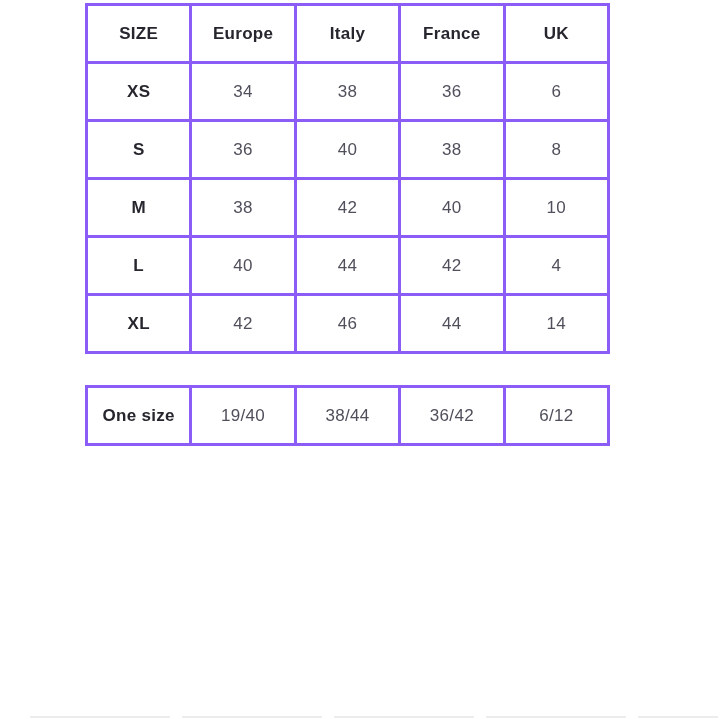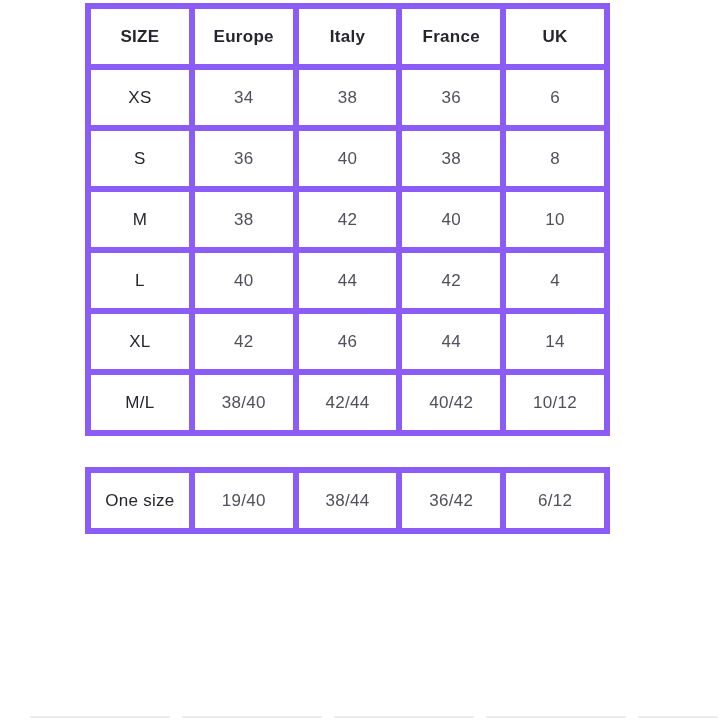--- a/index.html
+++ b/index.html
@@ -21,34 +21,34 @@
     width: 525px;
   }
   table.size-chart {
     border-collapse: collapse;
     width: 100%;
     table-layout: fixed;
     background: #ffffff;
   }
   table.size-chart th,
   table.size-chart td {
-    border: 6px solid #8b5cf6;
+    border: 3px solid #8b5cf6;
     text-align: center;
     vertical-align: middle;
     height: 55px;
     font-size: 17px;
     letter-spacing: 0.3px;
     padding: 0;
   }
   table.size-chart th {
     font-weight: bold;
     color: #26262e;
   }
   td.size-cell {
-    font-weight: normal;
+    font-weight: bold;
     color: #26262e;
   }
   td.value-cell {
     font-weight: normal;
     color: #50505c;
   }
   .table-gap {
     height: 31px;
   }
   .cutoff-line {
@@ -106,27 +106,20 @@
           <td class="value-cell">42</td>
           <td class="value-cell">4</td>
         </tr>
         <tr>
           <td class="size-cell">XL</td>
           <td class="value-cell">42</td>
           <td class="value-cell">46</td>
           <td class="value-cell">44</td>
           <td class="value-cell">14</td>
         </tr>
-        <tr>
-          <td class="size-cell">M/L</td>
-          <td class="value-cell">38/40</td>
-          <td class="value-cell">42/44</td>
-          <td class="value-cell">40/42</td>
-          <td class="value-cell">10/12</td>
-        </tr>
       </tbody>
   </table>
 
   <div class="table-gap"></div>
 
   <table class="size-chart">
     <tbody>
         <tr>
           <td class="size-cell">One size</td>
           <td class="value-cell">19/40</td>

